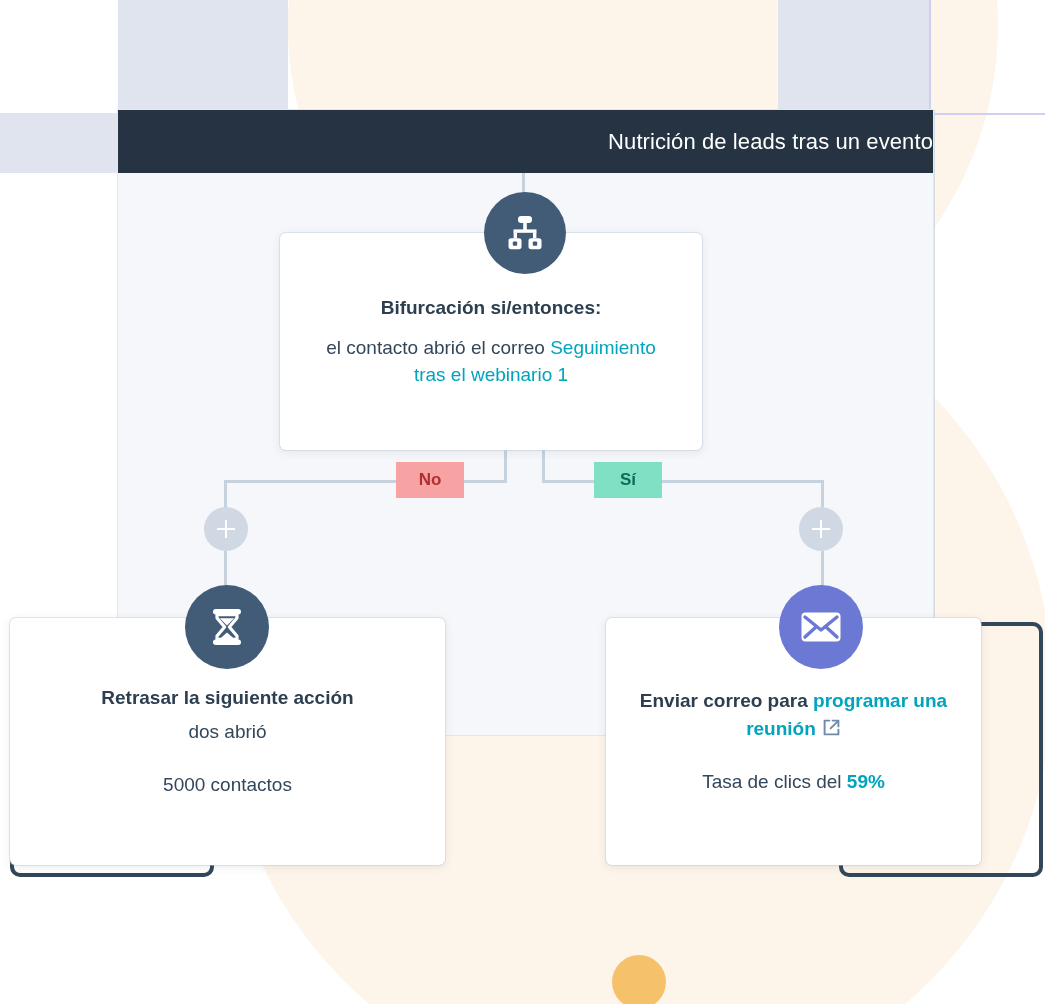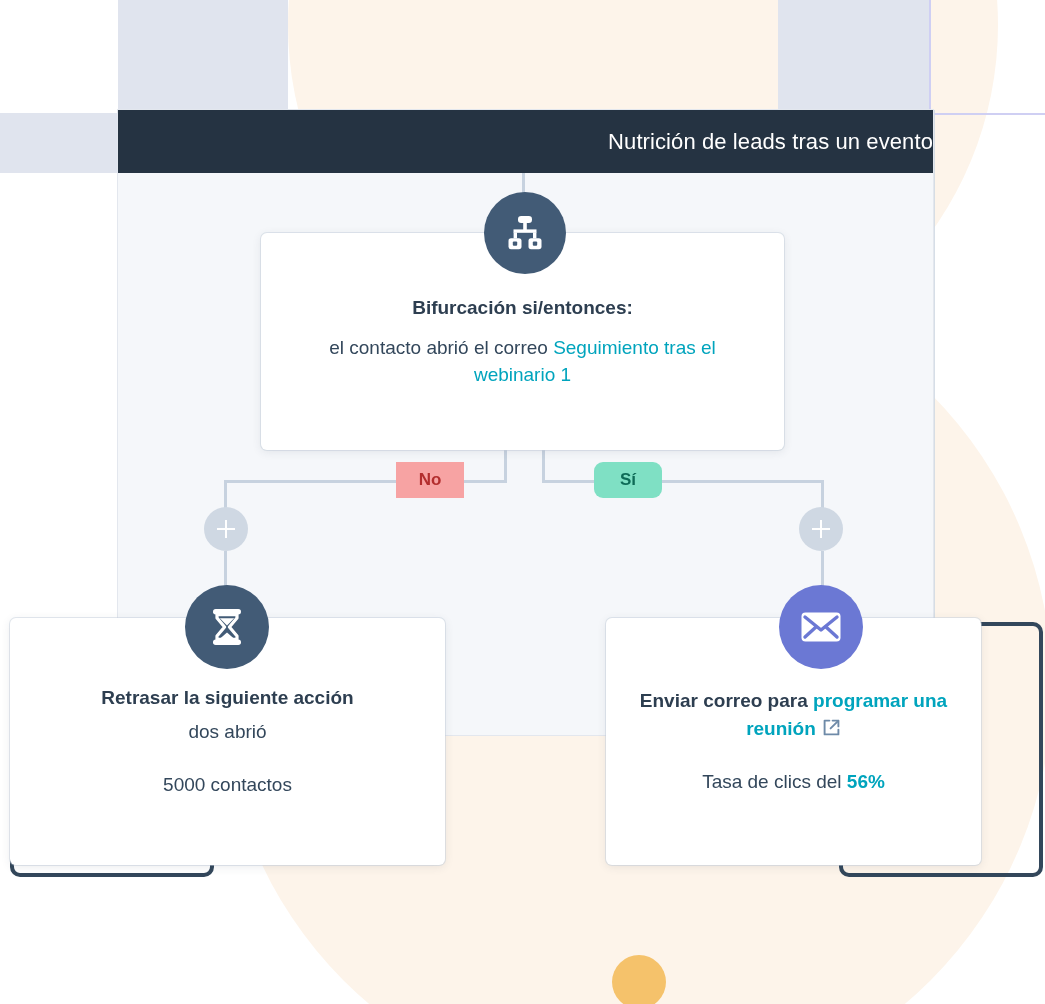--- a/index.html
+++ b/index.html
@@ -96,21 +96,21 @@
   .bracket{
     position:absolute;border:4px solid #33475B;border-radius:10px;z-index:4;
   }
 
   
   .badge{
     position:absolute;display:flex;align-items:center;justify-content:center;
     font-size:17px;font-weight:bold;z-index:7;
   }
   .badge-no{background:#F7A3A3;color:#B32E2E;}
-  .badge-si{background:#7FE0C4;color:#0E6B57;border-radius:9px;}
+  .badge-si{background:#7FE0C4;color:#0E6B57;}
 
   svg{display:block;}
 </style>
 </head>
 <body>
 
 <div id="bg">
   <div class="cream-arc"></div>
   <div class="cream-circle"></div>
   <div class="blk blk-tl"></div>
@@ -162,21 +162,21 @@
     <rect x="8.5" y="15.4" width="23" height="3.4" fill="#fff"></rect>
     <rect x="8.6" y="18.4" width="3.4" height="6" fill="#fff"></rect>
     <rect x="28" y="18.4" width="3.4" height="6" fill="#fff"></rect>
     <rect x="3.5" y="24.2" width="13" height="11" rx="2.6" fill="#fff"></rect>
     <rect x="7.8" y="27.6" width="4.4" height="4.2" rx="1" fill="#425B76"></rect>
     <rect x="23.5" y="24.2" width="13" height="11" rx="2.6" fill="#fff"></rect>
     <rect x="27.8" y="27.6" width="4.4" height="4.2" rx="1" fill="#425B76"></rect>
   </svg>
 </div>
 
-<div class="card" style="left:261px;top:233px;width:523px;height:217px;">
+<div class="card" style="left:280px;top:233px;width:422px;height:217px;">
   <div class="card-body">
     <div class="t-bold" style="margin-bottom:12px;">Bifurcación si/entonces:</div>
     <div class="t-norm">
       <span>el contacto abrió el correo </span><span class="lnk">Seguimiento tras el webinario 1</span>
     </div>
   </div>
 </div>
 
 <div class="bracket" style="left:10px;top:622px;width:196px;height:247px;"></div>
 <div class="node-icon node-dark" style="left:185px;top:585px;width:84px;height:84px;">
@@ -209,16 +209,16 @@
     <div class="t-bold">
       <span>Enviar correo para </span><span class="lnk-b">programar una reunión</span><span style="display:inline-block;vertical-align:-2px;margin-left:6px;">
         <svg width="19" height="19" viewBox="0 0 19 19" aria-hidden="true">
           <path d="M7.4 2.6 H2.6 V16.4 H16.4 V11.6" fill="none" stroke="#6E8AA8" stroke-width="1.9" stroke-linecap="round" stroke-linejoin="round"></path>
           <path d="M10.6 2.6 H16.4 V8.4" fill="none" stroke="#6E8AA8" stroke-width="1.9" stroke-linecap="round" stroke-linejoin="round"></path>
           <path d="M16.2 2.8 L8.6 10.4" fill="none" stroke="#6E8AA8" stroke-width="1.9" stroke-linecap="round"></path>
         </svg>
       </span>
     </div>
     <div class="t-norm" style="margin-top:26px;">
-      <span>Tasa de clics del </span><span class="lnk-b">56%</span>
+      <span>Tasa de clics del </span><span class="lnk-b">59%</span>
     </div>
   </div>
 </div>
 
 </body></html>

